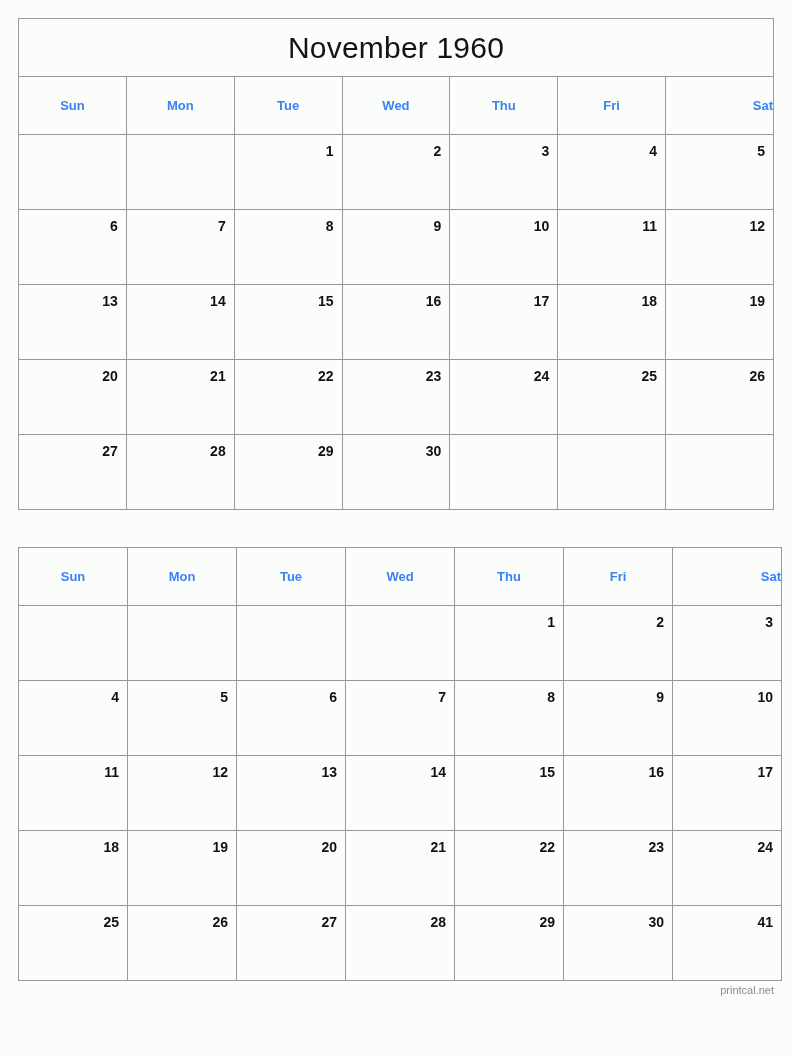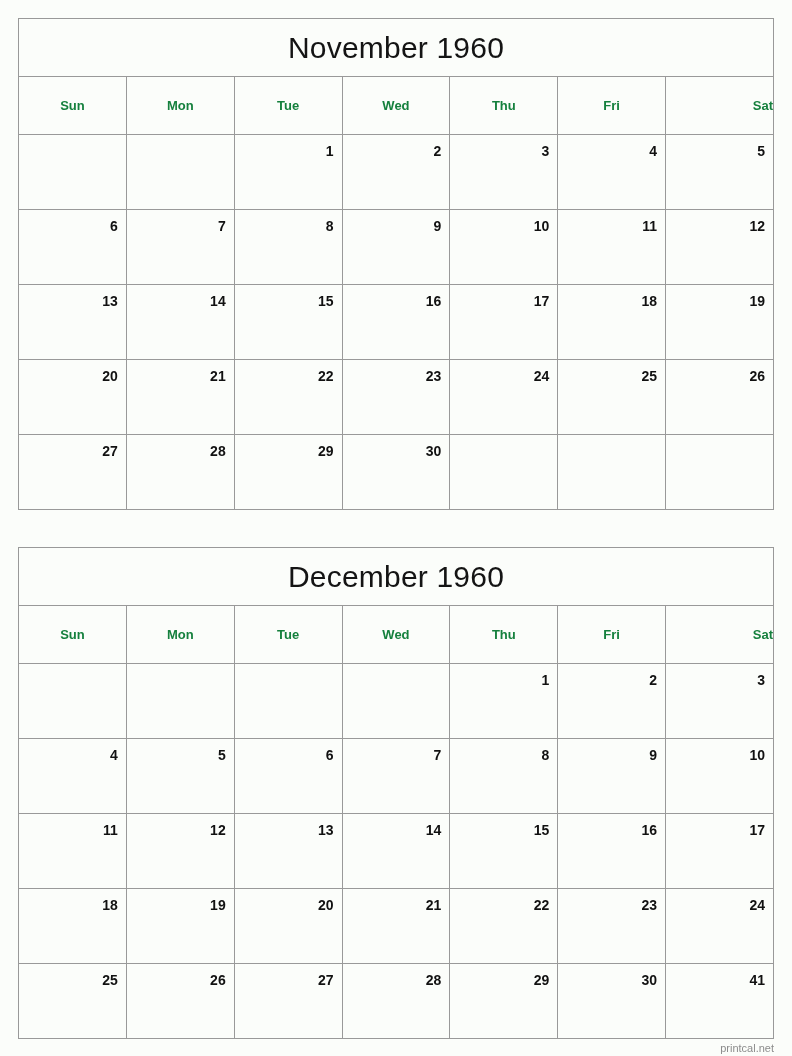--- a/index.html
+++ b/index.html
@@ -52,21 +52,21 @@
     line-height: 1;
   }
 
   .cal-dow-row th {
     border: 1px solid #999999;
     border-top: none;
     height: 57px;
     width: 108px;
     font-size: 13px;
     font-weight: bold;
-    color: #15803d;
+    color: #3b82f6;
     text-align: center;
     vertical-align: middle;
     padding: 0;
   }
 
   .cal-dow-row th:first-child { border-left: none; }
   .cal-dow-row th:last-child  { border-right: none; text-align: right; }
 
   .cal-week-row td {
     border: 1px solid #999999;
@@ -164,25 +164,20 @@
         <td>30</td>
         <td class="empty"></td>
         <td class="empty"></td>
         <td class="empty"></td>
       </tr>
     </tbody>
   </table>
 
   <table class="calendar">
     <tbody>
-      <tr class="cal-title-row">
-        <td colspan="7">
-          <span class="cal-title">December 1960</span>
-        </td>
-      </tr>
       <tr class="cal-dow-row">
         <th>Sun</th>
         <th>Mon</th>
         <th>Tue</th>
         <th>Wed</th>
         <th>Thu</th>
         <th>Fri</th>
         <th>Sat</th>
       </tr>
 

